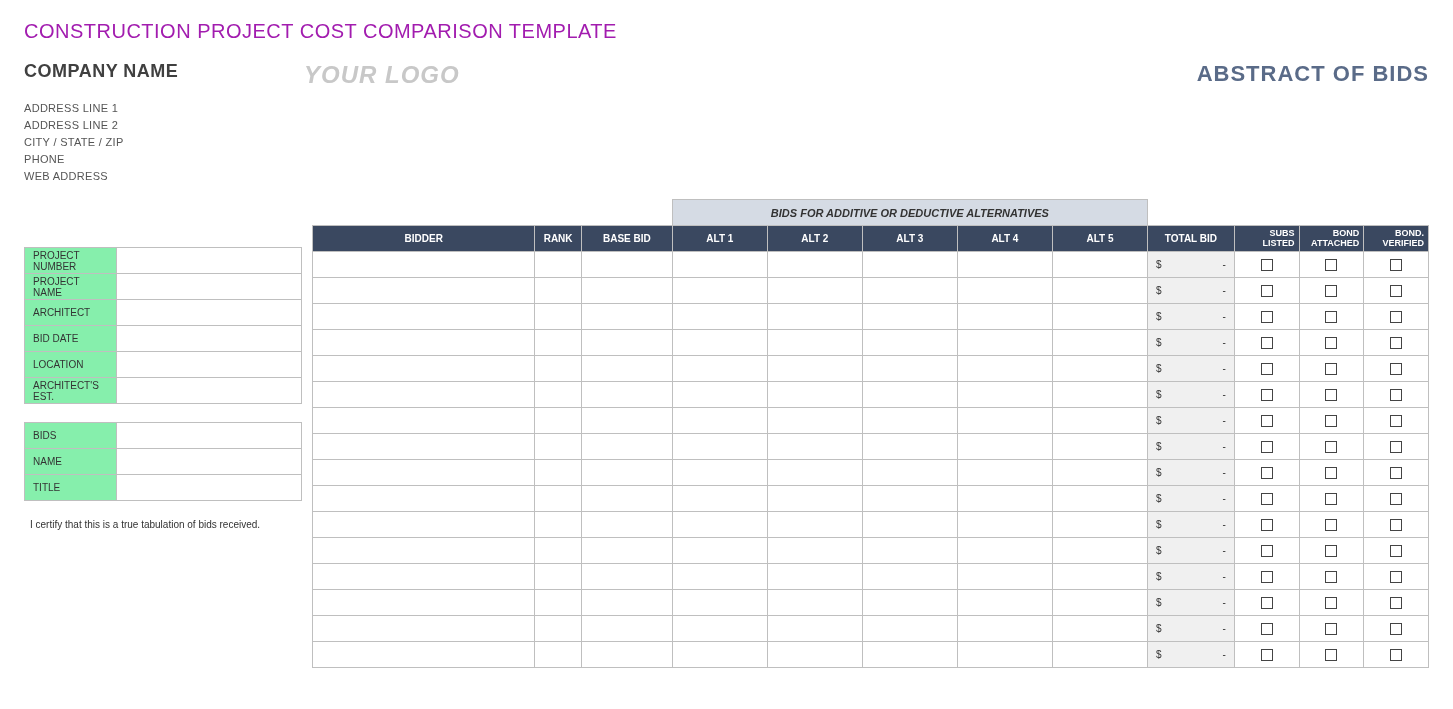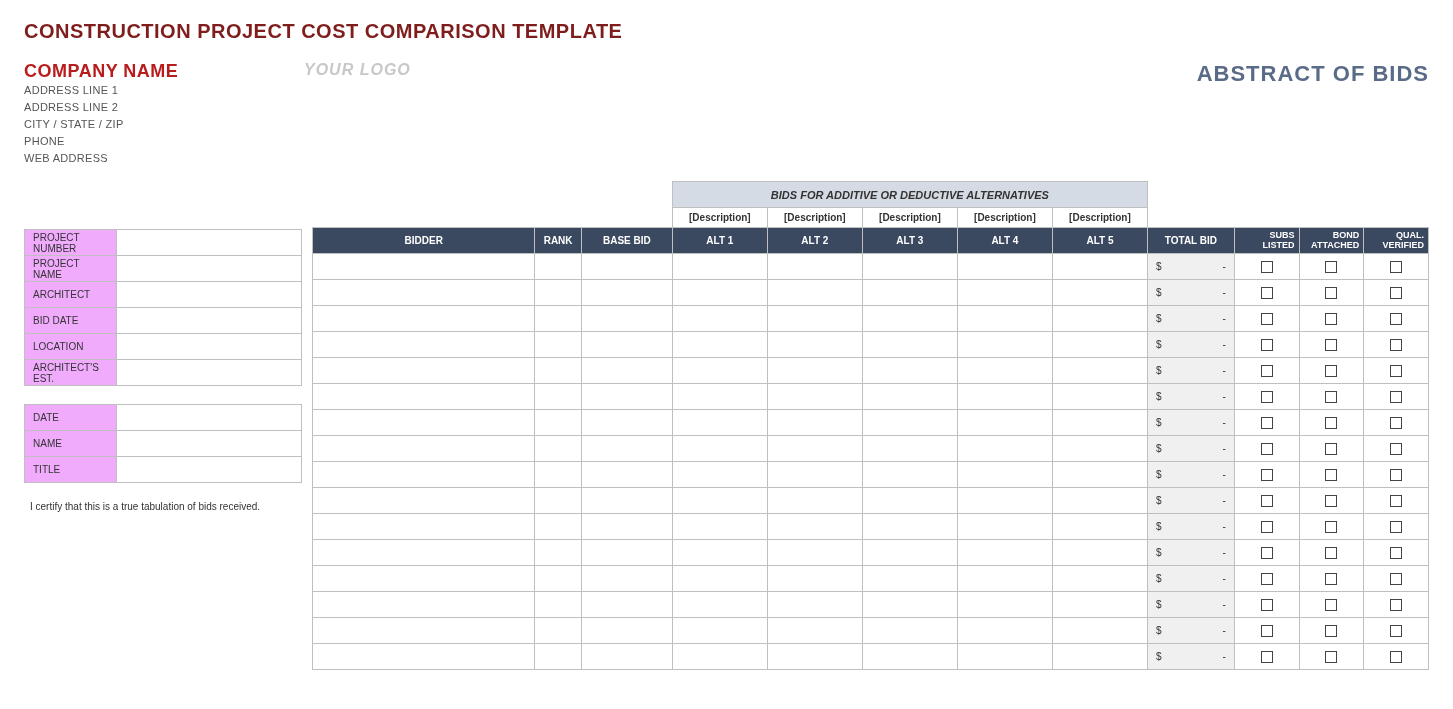--- a/index.html
+++ b/index.html
@@ -6,49 +6,49 @@
   body {
     margin: 0;
     padding: 20px 24px;
     font-family: Arial, Helvetica, sans-serif;
     background: #fff;
     color: #333;
     font-size: 11px;
   }
   .page-title {
     font-size: 20px;
-    font-weight: bold;
+    font-weight: normal;
     letter-spacing: 0.5px;
-    color: #7f1d1d;
+    color: #a21caf;
     margin-bottom: 18px;
   }
   .header-row {
     display: flex;
     align-items: flex-start;
     margin-bottom: 4px;
   }
   .company-block {
     flex: 0 0 280px;
   }
   .company-name {
     font-size: 18px;
     font-weight: bold;
-    color: #b91c1c;
+    color: #404040;
     letter-spacing: 0.5px;
-    margin-bottom: 2px;
+    margin-bottom: 20px;
   }
   .addr-line {
     font-size: 11px;
     color: #555;
     margin-bottom: 5px;
     letter-spacing: 0.3px;
   }
   .logo-block {
     flex: 0 0 200px;
-    font-size: 16px;
+    font-size: 24px;
     font-weight: bold;
     font-style: italic;
     color: #c8c8c8;
     letter-spacing: 1px;
     padding-top: 0;
   }
   .spacer { flex: 1 1 auto; }
   .abstract-title {
     font-size: 22px;
     color: #5a6b88;
@@ -71,21 +71,21 @@
     width: 100%;
     margin-bottom: 18px;
   }
   .info-table td {
     border: 1px solid #bfbfbf;
     height: 26px;
     padding: 0 8px;
     font-size: 10px;
   }
   .info-table td.label {
-    background: #f0abfc;
+    background: #86efac;
     width: 92px;
     font-size: 10px;
     color: #333;
   }
   .certify {
     font-size: 10px;
     color: #333;
     margin-top: 6px;
     padding-left: 6px;
   }
@@ -202,21 +202,21 @@
       <tr>
             <td class="label">ARCHITECT'S EST.</td>
             <td></td>
           </tr>
     </tbody>
       </table>
 
     <table class="info-table">
       <tbody>
           <tr>
-            <td class="label">DATE</td>
+            <td class="label">BIDS</td>
             <td></td>
           </tr>
       <tr>
             <td class="label">NAME</td>
             <td></td>
           </tr>
       <tr>
             <td class="label">TITLE</td>
             <td></td>
           </tr>
@@ -241,42 +241,33 @@
           <col class="c-subs">
           <col class="c-bond">
           <col class="c-qual">
       </colgroup>
       <tbody>
           <tr>
         <td class="no-border" colspan="3"></td>
         <td class="alt-group-header" colspan="5">BIDS FOR ADDITIVE OR DEDUCTIVE ALTERNATIVES</td>
         <td class="no-border" colspan="4"></td>
       </tr>
-      <tr class="desc-row">
-        <td class="no-border" colspan="3"></td>
-        <td>[Description]</td>
-        <td>[Description]</td>
-        <td>[Description]</td>
-        <td>[Description]</td>
-        <td>[Description]</td>
-        <td class="no-border" colspan="4"></td>
-      </tr>
       <tr>
         <th class="col-header">BIDDER</th>
         <th class="col-header">RANK</th>
         <th class="col-header">BASE BID</th>
         <th class="col-header">ALT 1</th>
         <th class="col-header">ALT 2</th>
         <th class="col-header">ALT 3</th>
         <th class="col-header">ALT 4</th>
         <th class="col-header">ALT 5</th>
         <th class="col-header">TOTAL BID</th>
         <th class="col-header small">SUBS LISTED</th>
         <th class="col-header small">BOND ATTACHED</th>
-        <th class="col-header small">QUAL. VERIFIED</th>
+        <th class="col-header small">BOND. VERIFIED</th>
       </tr>
       </tbody>
         <tbody id="bid-rows">
           <tr>
             <td></td>
             <td></td>
             <td></td>
             <td></td>
             <td></td>
             <td></td>

